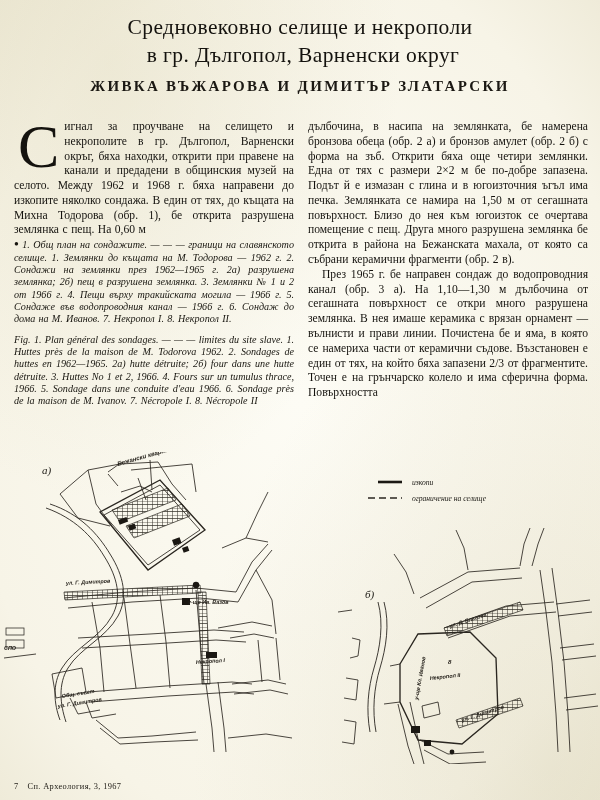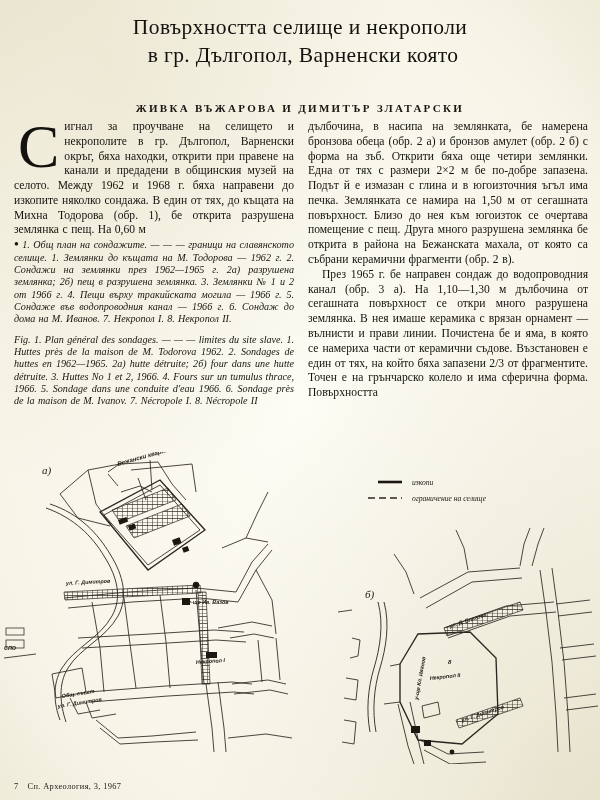--- a/index.html
+++ b/index.html
@@ -23,22 +23,22 @@
   .sheet{position:absolute;inset:0;}
 
   
   .title-wrap{padding:14px 46px 0 46px;text-align:center;}
   .title-line{
     font-size:21.5px;line-height:1.30;font-weight:400;
     letter-spacing:.4px;color:#14120e;white-space:nowrap;
   }
   .title-line.l2{padding-left:6px;}
   .authors{
-    margin-top:32px;text-align:center;
-    font-size:11px;letter-spacing:2.3px;font-weight:700;
+    margin-top:8px;text-align:center;
+    font-size:15px;letter-spacing:2.3px;font-weight:700;
     color:#1b1813;
   }
 
   
   .cols{
     position:absolute;top:120px;left:14px;right:12px;
     display:flex;gap:14px;
   }
   .col{width:282px;}
   .col p{
@@ -108,22 +108,22 @@
   .footer .num{margin-right:9px;}
 </style>
 </head>
 <body>
 
 <div class="paper"></div>
 
 <div class="sheet">
 
   <div class="title-wrap">
-    <div class="title-line">Повърхността селище и некрополи</div>
-    <div class="title-line l2">в гр. Дългопол, Варненски която</div>
+    <div class="title-line">Средновековно селище и некрополи</div>
+    <div class="title-line l2">в гр. Дългопол, Варненски округ</div>
     <div class="authors">ЖИВКА ВЪЖАРОВА И ДИМИТЪР ЗЛАТАРСКИ</div>
   </div>
 
   <div class="cols">
 
     <div class="col">
       <p class="dropcap-para"><span class="dropcap">С</span><span>игнал за проучване на селището и некрополите в гр. Дългопол, Варненски окръг, бяха находки, открити при правене на канали и предадени в общинския музей на селото. Между 1962 и 1968 г. бяха направени до изкопите няколко сондажа. В един от тях, до къщата на Михна Тодорова (обр. 1), бе открита разрушена землянка с пещ. На 0,60 м</span></p>
 
       <div class="caption">
         <span class="sq">●</span><span>1. Общ план на сондажите. — — — граници на славянското селище. 1. Землянки до къщата на М. Тодорова — 1962 г. 2. Сондажи на землянки през 1962—1965 г. 2а) разрушена землянка; 2б) пещ в разрушена землянка. 3. Землянки № 1 и 2 от 1966 г. 4. Пещи върху тракийската могила — 1966 г. 5. Сондаже във водопроводния канал — 1966 г. 6. Сондаж до дома на М. Иванов. 7. Некропол I. 8. Некропол II.</span>

